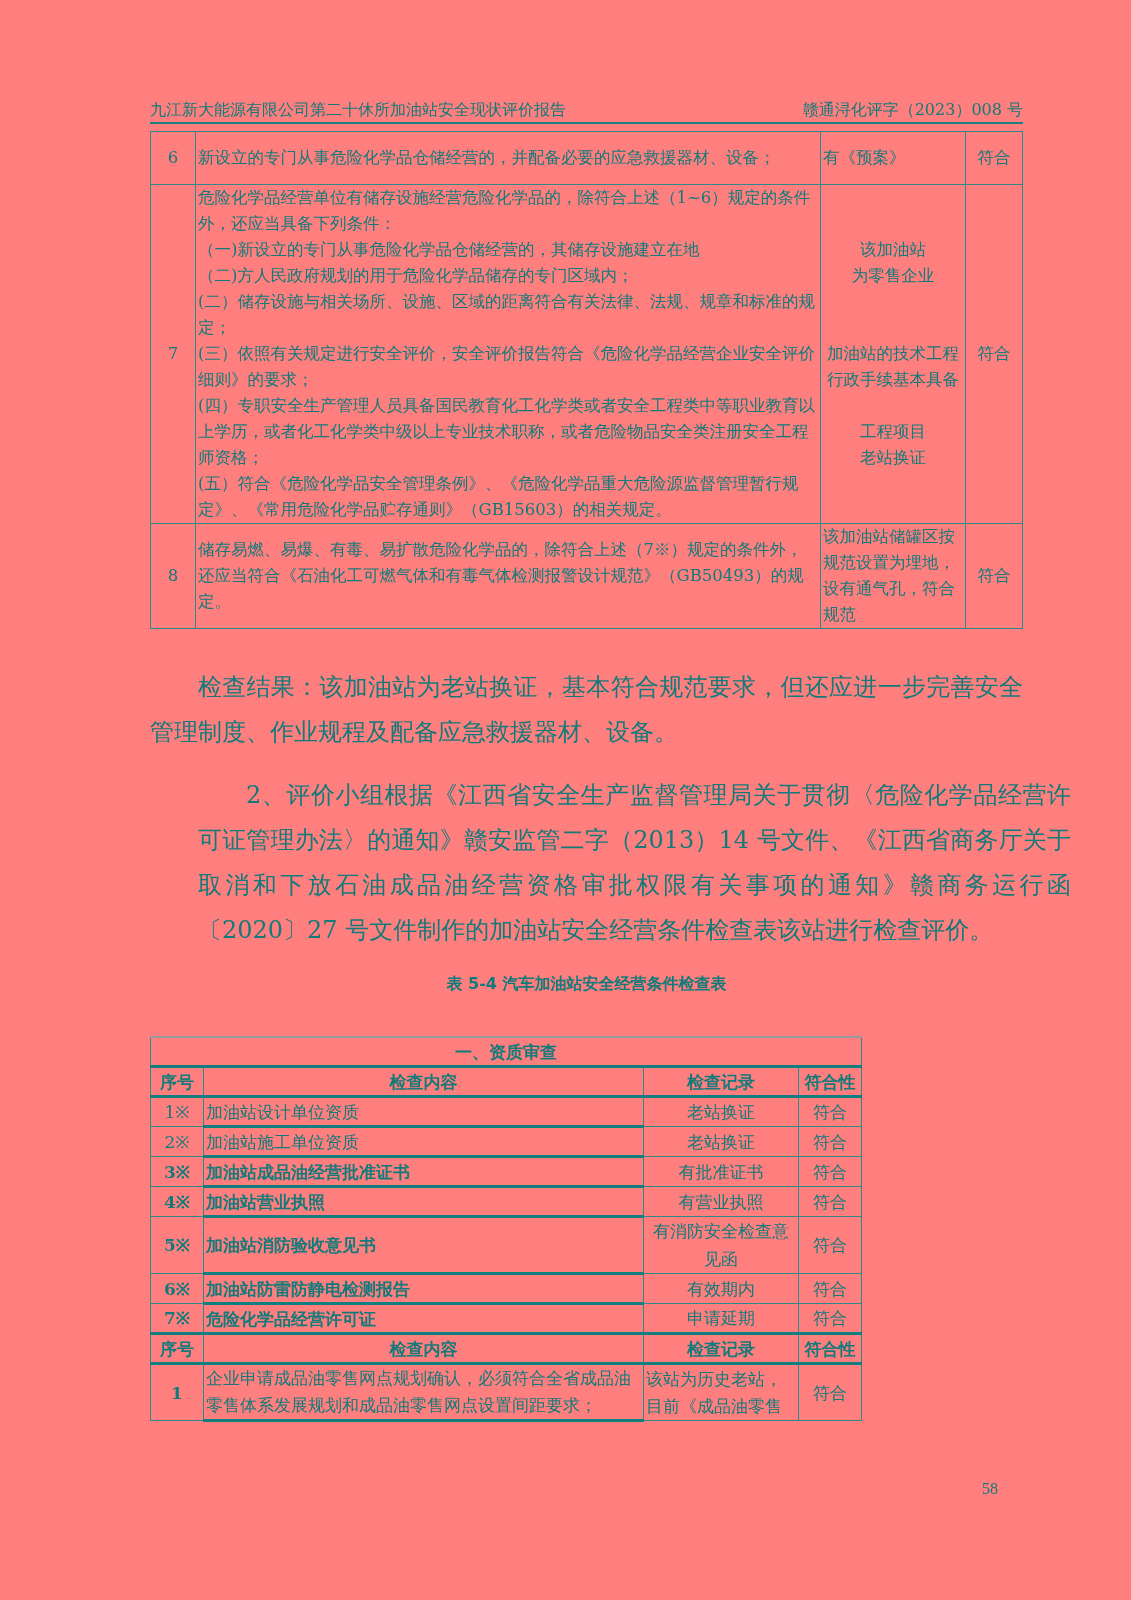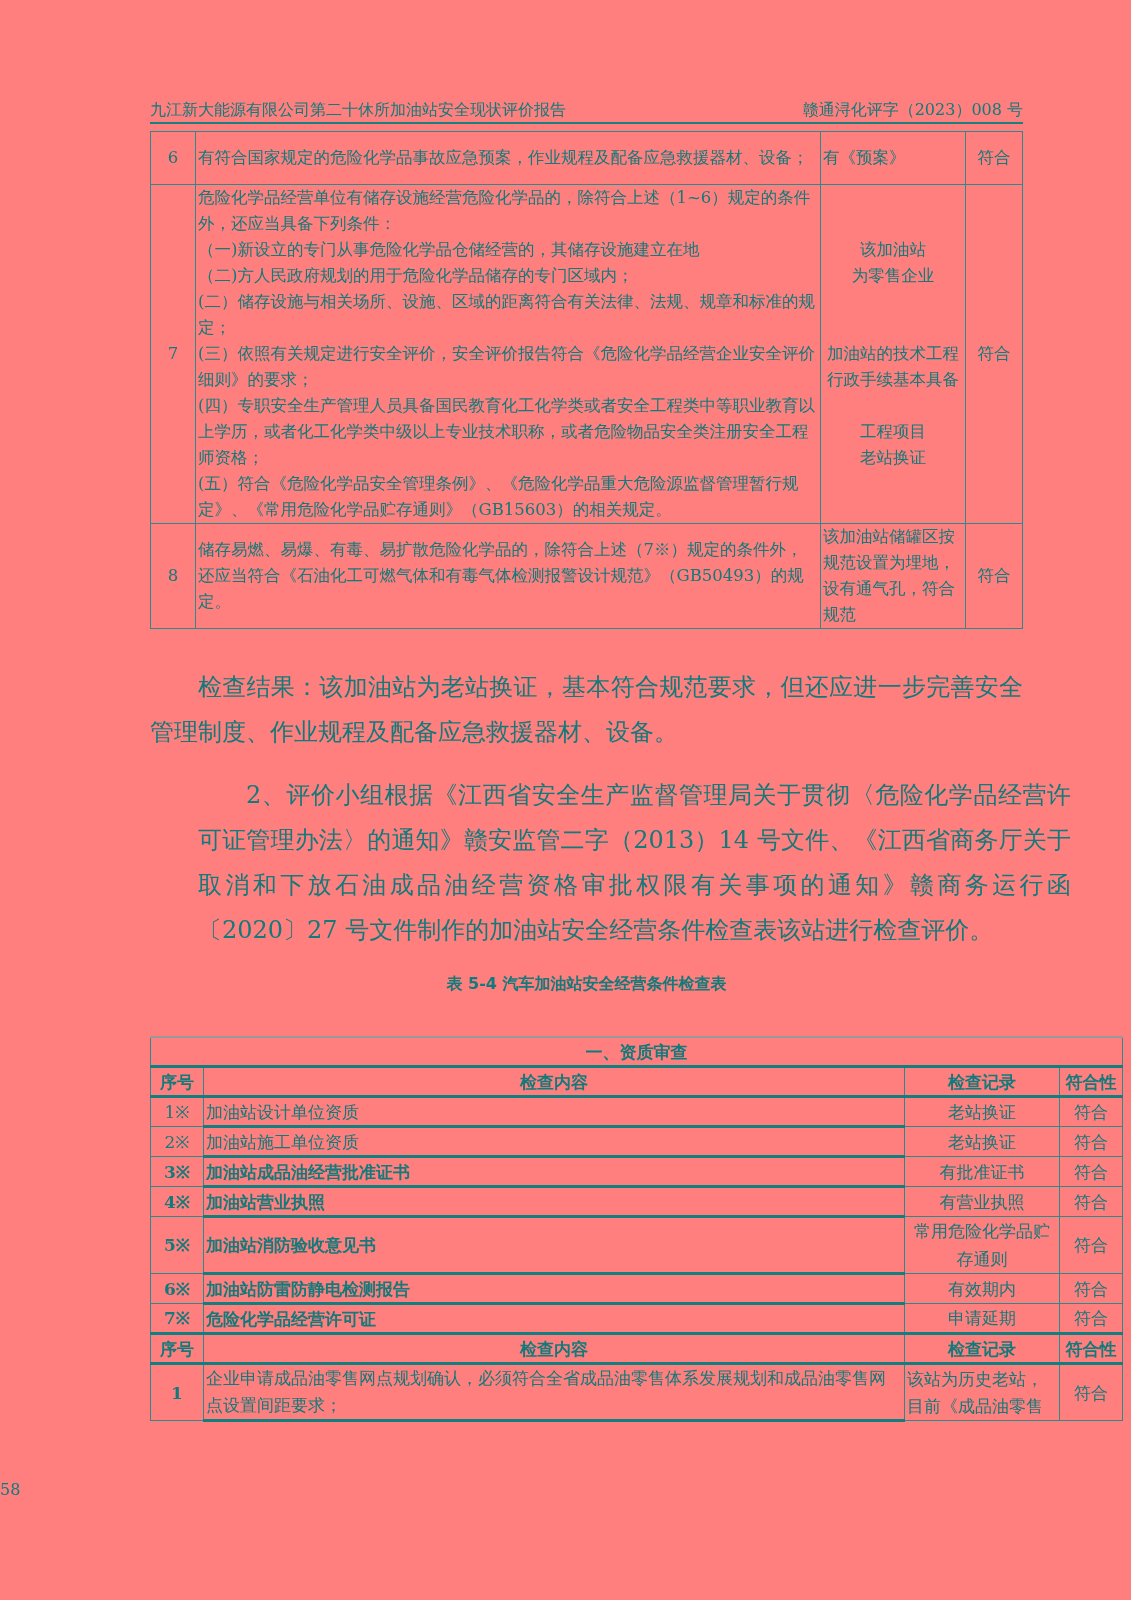--- a/index.html
+++ b/index.html
@@ -22,44 +22,44 @@
   .t1 td.res { width:52px; text-align:center; }
   .t1 td.content { text-align:left; }
   .para {
     position:absolute; left:150px; width:873px;
     font-size:24px; line-height:45px; text-align:justify;
   }
   .caption {
     position:absolute; left:150px; top:974px; width:873px; text-align:center;
     font-size:16px; font-weight:bold; font-family:"DejaVu Sans","Liberation Sans",sans-serif;
   }
-  .t2 { left:150px; top:1036px; width:973px; font-size:17px; line-height:22px; }
+  .t2 { left:150px; top:1036px; width:712px; font-size:17px; line-height:22px; }
   .t2 td { height:27px; }
   .t2 .sec { text-align:center; font-weight:bold; border-top:2px solid #999; }
   .t2 .hdr td { font-weight:bold; text-align:center; border-bottom:3px solid #117F7F; border-top:3px solid #117F7F;margin-top:36px; }
   .t2 td.no { width:48px; text-align:center; }
   .t2 td.rec { width:150px; text-align:center; }
   .t2 td.res { width:58px; text-align:center; }
   .t2 tr.bold td.no, .t2 tr.bold td.content { font-weight:bold; }
   .t2 td.content { border-bottom:3px solid #117F7F; }
-  .pageno { position:absolute; left:0; width:998px; top:1480px; text-align:left; font-size:16px; }
+  .pageno { position:absolute; left:0; width:998px; top:1480px; text-align:right; font-size:16px;font-family:Liberation Serif, serif; }
 </style>
 </head>
 <body>
 
 <div class="header">
   <span class="left">九江新大能源有限公司第二十休所加油站安全现状评价报告</span>
   <span class="right">赣通浔化评字（2023）008 号</span>
 </div>
 
 <table class="t1">
   <tbody>
       <tr style="height:53px">
     <td class="no">6</td>
-    <td class="content">有符合国家规定的危险化学品事故应急预案，作业规程及配备应急救援器材、设备；</td>
+    <td class="content">新设立的专门从事危险化学品仓储经营的，并配备必要的应急救援器材、设备；</td>
     <td class="rec" style="text-align:left">有《预案》</td>
     <td class="res">符合</td>
   </tr>
   <tr>
     <td class="no">7</td>
     <td class="content">
       <div>危险化学品经营单位有储存设施经营危险化学品的，除符合上述（1~6）规定的条件外，还应当具备下列条件：</div>
       <div>（一)新设立的专门从事危险化学品仓储经营的，其储存设施建立在地</div>
       <div>（二)方人民政府规划的用于危险化学品储存的专门区域内；</div>
       <div>(二）储存设施与相关场所、设施、区域的距离符合有关法律、法规、规章和标准的规定；</div>
@@ -123,21 +123,21 @@
   </tr>
   <tr class="bold">
     <td class="no">4※</td>
     <td class="content">加油站营业执照</td>
     <td class="rec">有营业执照</td>
     <td class="res">符合</td>
   </tr>
   <tr class="bold" style="height:56px">
     <td class="no">5※</td>
     <td class="content">加油站消防验收意见书</td>
-    <td class="rec" style="line-height:28px">常用危险化学品贮存通则</td>
+    <td class="rec" style="line-height:28px">有消防安全检查意见函</td>
     <td class="res">符合</td>
   </tr>
   <tr class="bold">
     <td class="no">6※</td>
     <td class="content">加油站防雷防静电检测报告</td>
     <td class="rec">有效期内</td>
     <td class="res">符合</td>
   </tr>
   <tr class="bold">
     <td class="no">7※</td>

